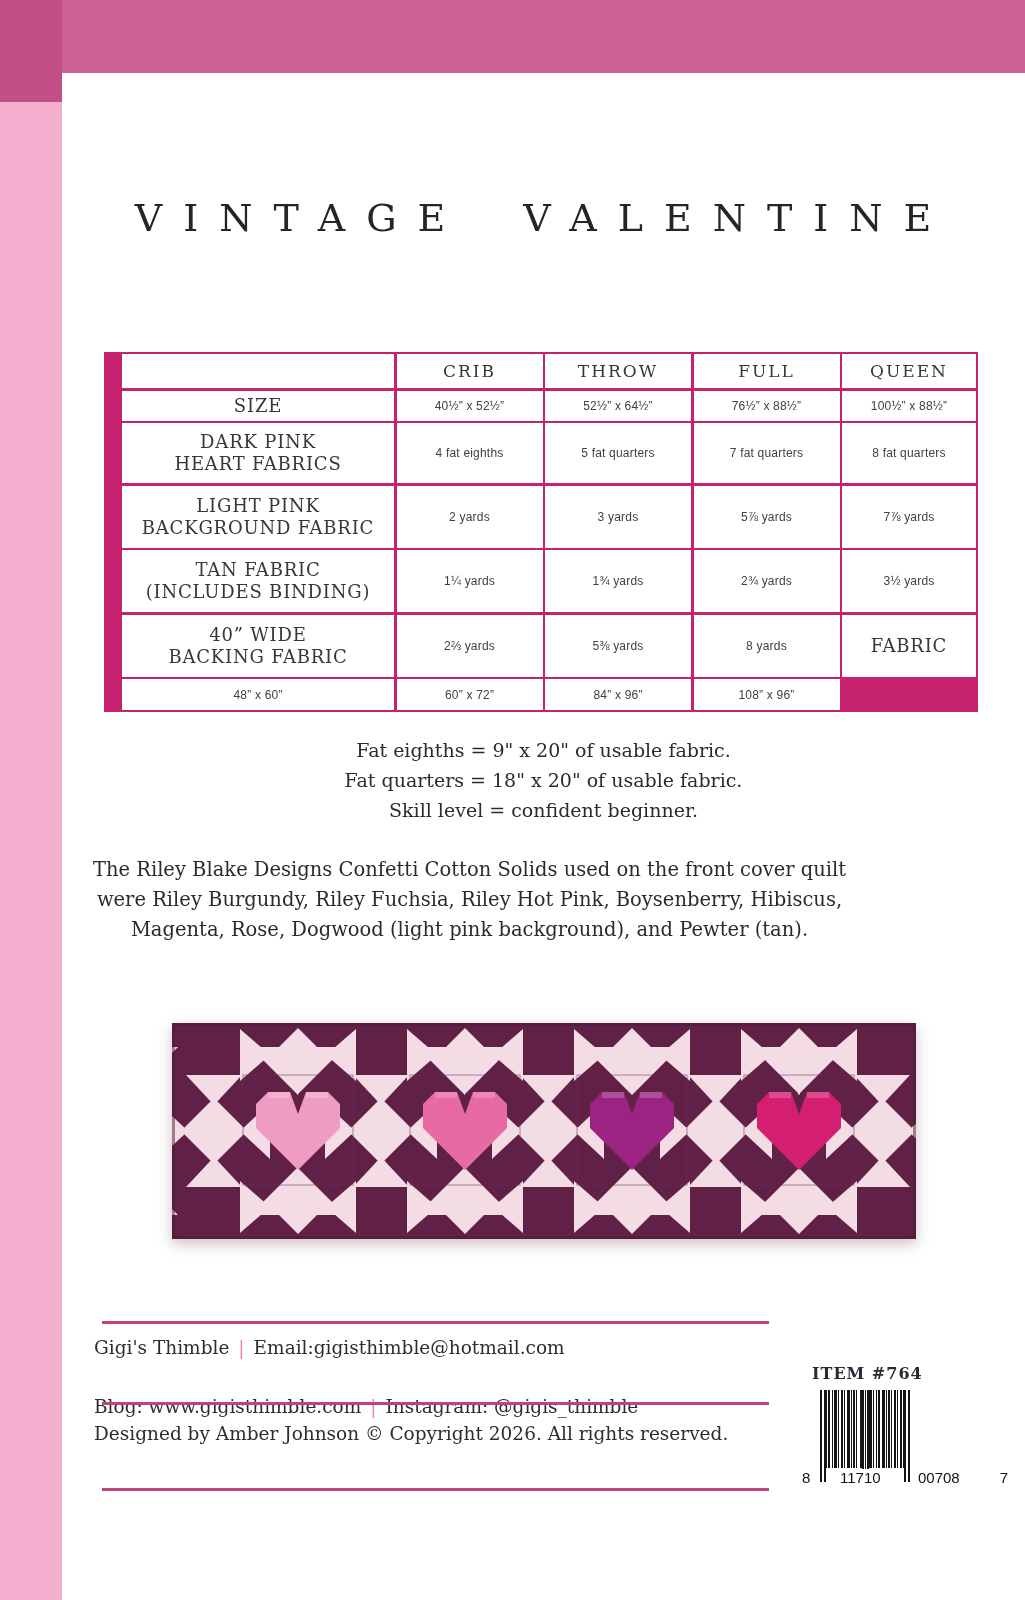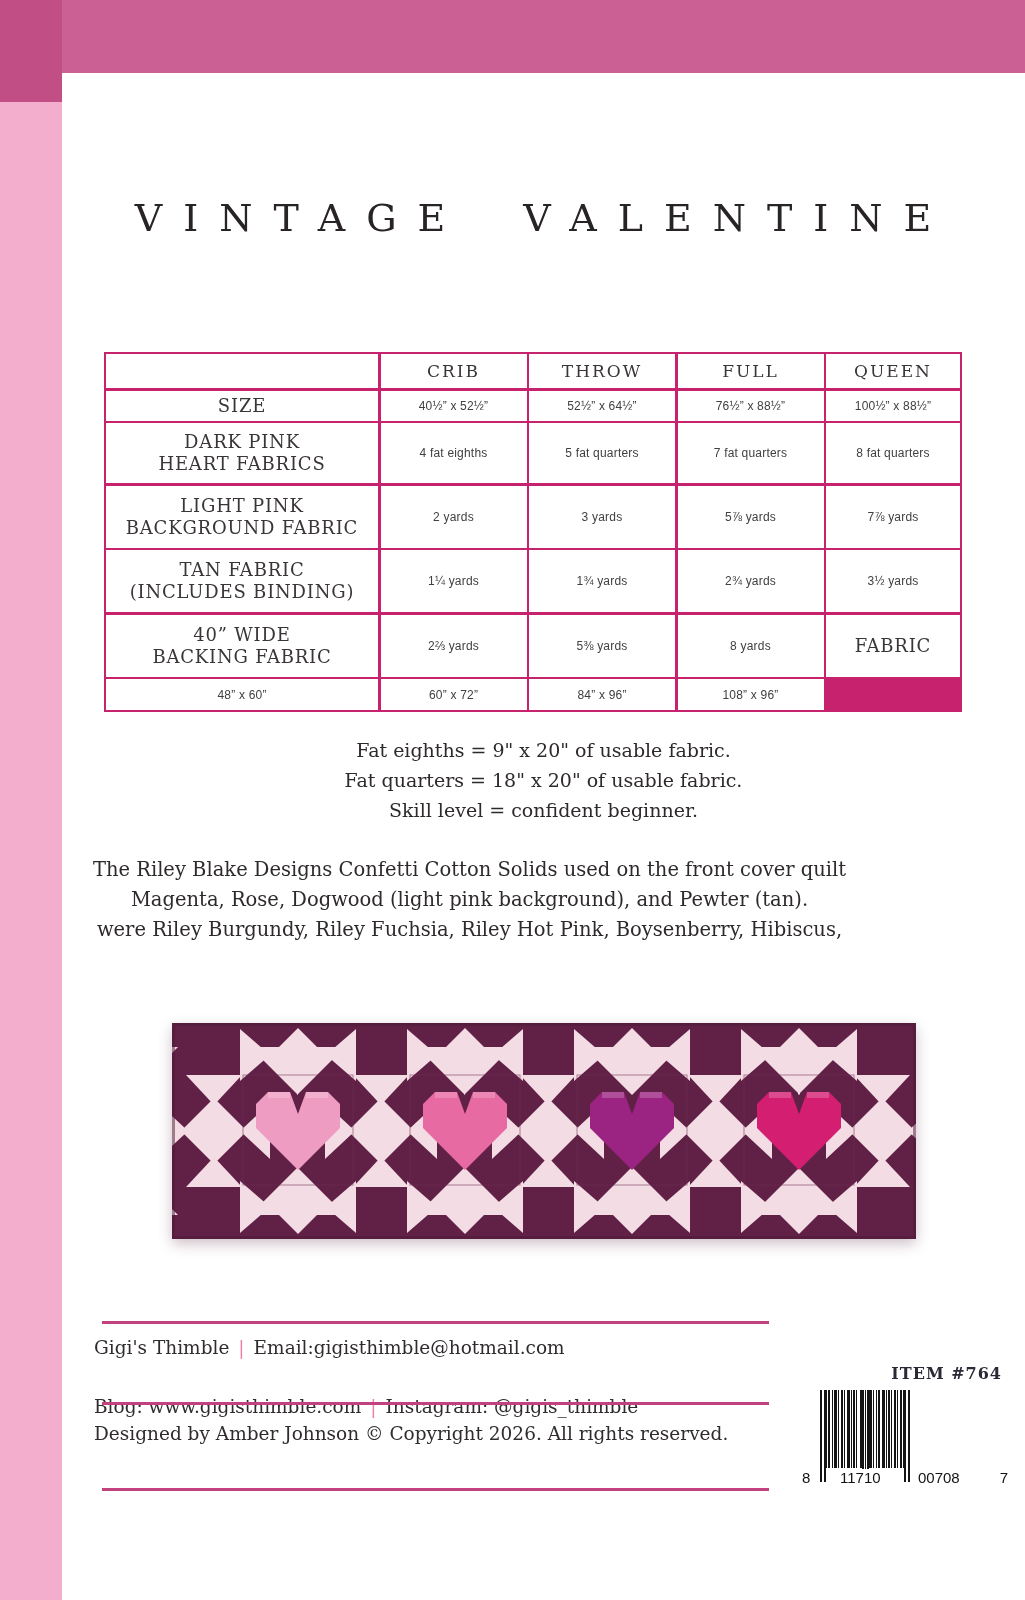--- a/index.html
+++ b/index.html
@@ -12,21 +12,21 @@
   .topbar{position:absolute;left:62px;top:0;width:963px;height:73px;background:#cb6095;}
 
   
   .title{position:absolute;left:62px;top:196px;width:963px;text-align:center;
          font-size:38px;font-weight:normal;color:#282425;letter-spacing:21px;word-spacing:24px;margin:0;}
 
   
   .size-table{position:absolute;left:104px;top:352px;display:grid;
               grid-template-columns:272px 146px 146px 146px 134px;
               grid-template-rows:34px 30px 60px 62px 62px 62px 31px;
-              gap:2.5px;background:#c7226e;border:2.5px solid #c7226e;}
+              gap:2.5px;background:#c7226e;border:2.5px solid #c7226e;padding-left:16px;}
   .cell{background:#ffffff;display:flex;flex-direction:column;align-items:center;justify-content:center;text-align:center;}
   .hdr{font-size:17px;letter-spacing:2px;color:#3a3637;}
   .rowlab{font-size:18px;line-height:22px;letter-spacing:0.8px;color:#3a3637;}
   .val{font-family:"Liberation Sans",sans-serif;font-size:12px;color:#404040;letter-spacing:0.2px;}
 
   
   .notes{position:absolute;left:62px;top:735px;width:963px;text-align:center;
          font-size:19px;line-height:30px;color:#2e2a2b;}
   .about{position:absolute;left:62px;top:855px;width:815px;text-align:center;
          font-size:19.5px;line-height:30px;color:#2e2a2b;}
@@ -34,21 +34,21 @@
   
   .quilt{position:absolute;left:172px;top:1023px;width:744px;height:216px;
          filter:drop-shadow(0 5px 7px rgba(80,30,55,0.28));}
 
   
   .rule{position:absolute;left:102px;width:667px;height:3px;background:#c2417f;}
   .contact-line,.copy-line{position:absolute;left:94px;font-size:18.5px;color:#302c2d;white-space:nowrap;}
   .pipe{color:#ed7fae;padding:0 9px;}
 
   
-  .item-label{position:absolute;left:812px;top:1364px;width:190px;text-align:right;
+  .item-label{position:absolute;left:812px;top:1364px;width:190px;text-align:left;
               font-size:16px;font-weight:bold;letter-spacing:1px;color:#2c2936;}
   .barcode{position:absolute;left:808px;top:1390px;width:196px;height:98px;background:#fff;}
   .bc-row{position:absolute;left:12px;top:0;display:flex;align-items:flex-start;}
   .bc-row i{display:block;}
   .bc-digit{position:absolute;bottom:2px;font-family:"Liberation Sans",sans-serif;
             font-size:15px;color:#141414;background:#ffffff;padding:0 2px;}
 </style>
 </head>
 <body>
 
@@ -123,22 +123,22 @@
   </div>
 
   <div class="notes">
     <div>Fat eighths = 9" x 20" of usable fabric.</div>
     <div>Fat quarters = 18" x 20" of usable fabric.</div>
     <div>Skill level = confident beginner.</div>
   </div>
 
   <div class="about">
     <div>The Riley Blake Designs Confetti Cotton Solids used on the front cover quilt</div>
+    <div>were Riley Burgundy, Riley Fuchsia, Riley Hot Pink, Boysenberry, Hibiscus,</div>
     <div>Magenta, Rose, Dogwood (light pink background), and Pewter (tan).</div>
-    <div>were Riley Burgundy, Riley Fuchsia, Riley Hot Pink, Boysenberry, Hibiscus,</div>
   </div>
 
   <div class="quilt" id="quilt"><svg width="744" height="216" viewBox="0 0 744 216" xmlns="http://www.w3.org/2000/svg">
         <rect width="744" height="216" fill="#612046"></rect>
         <polygon points="42,75 75,108 42,141 9,108" fill="#f3dce3"></polygon>
         <polygon points="14,52 70,52 42,82" fill="#f3dce3"></polygon>
         <polygon points="14,164 70,164 42,134" fill="#f3dce3"></polygon>
         <polygon points="-14,80 -14,136 16,108" fill="#f3dce3"></polygon>
         <polygon points="98,80 98,136 68,108" fill="#f3dce3"></polygon>
         <polygon points="-42,24 6,24 -42,72" fill="#f3dce3"></polygon>

